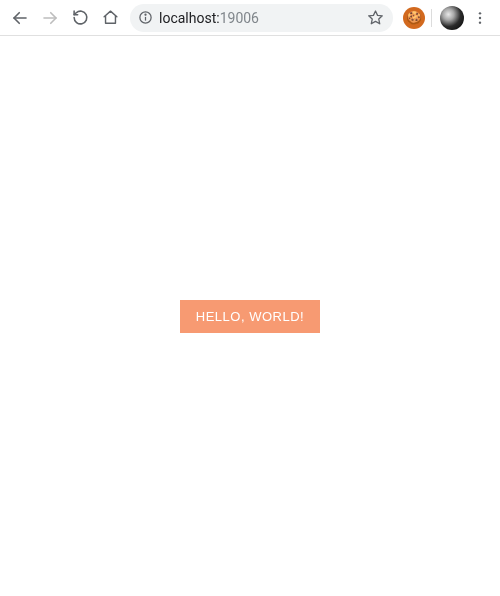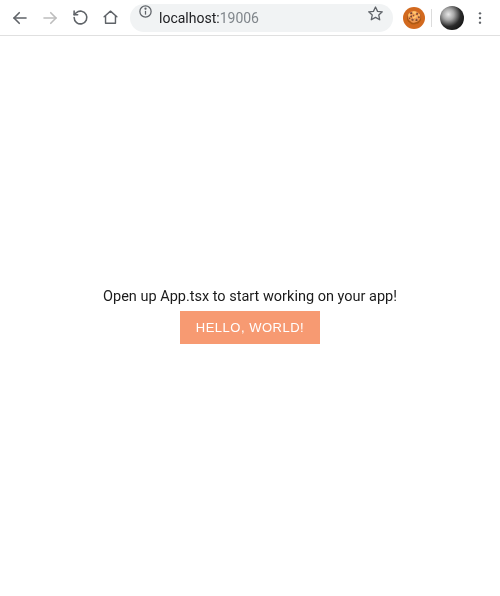--- a/index.html
+++ b/index.html
@@ -34,20 +34,21 @@
     }
     .nav-btn.disabled {
       color: #bdbdbd;
     }
     .address-bar {
       flex: 1;
       height: 28px;
       background: #f1f3f4;
       border-radius: 14px;
       display: flex;
+      align-items: center;
       padding: 0 8px;
       margin: 0 4px;
       gap: 6px;
       min-width: 0;
     }
     .address-bar .url-text {
       font-size: 14px;
       color: #202124;
       white-space: nowrap;
       line-height: 28px;
@@ -179,15 +180,14 @@
   <div class="menu-btn">
     <svg width="16" height="16" viewBox="0 0 24 24" fill="#5f6368">
         <circle cx="12" cy="5" r="1.8"></circle>
         <circle cx="12" cy="12" r="1.8"></circle>
         <circle cx="12" cy="19" r="1.8"></circle>
       </svg>
   </div>
 </div>
 
 <div class="viewport">
-  <div class="message">Open up App.tsx to start working on your app!</div>
   <button class="hello-btn">HELLO, WORLD!</button>
 </div>
 
 </body></html>

